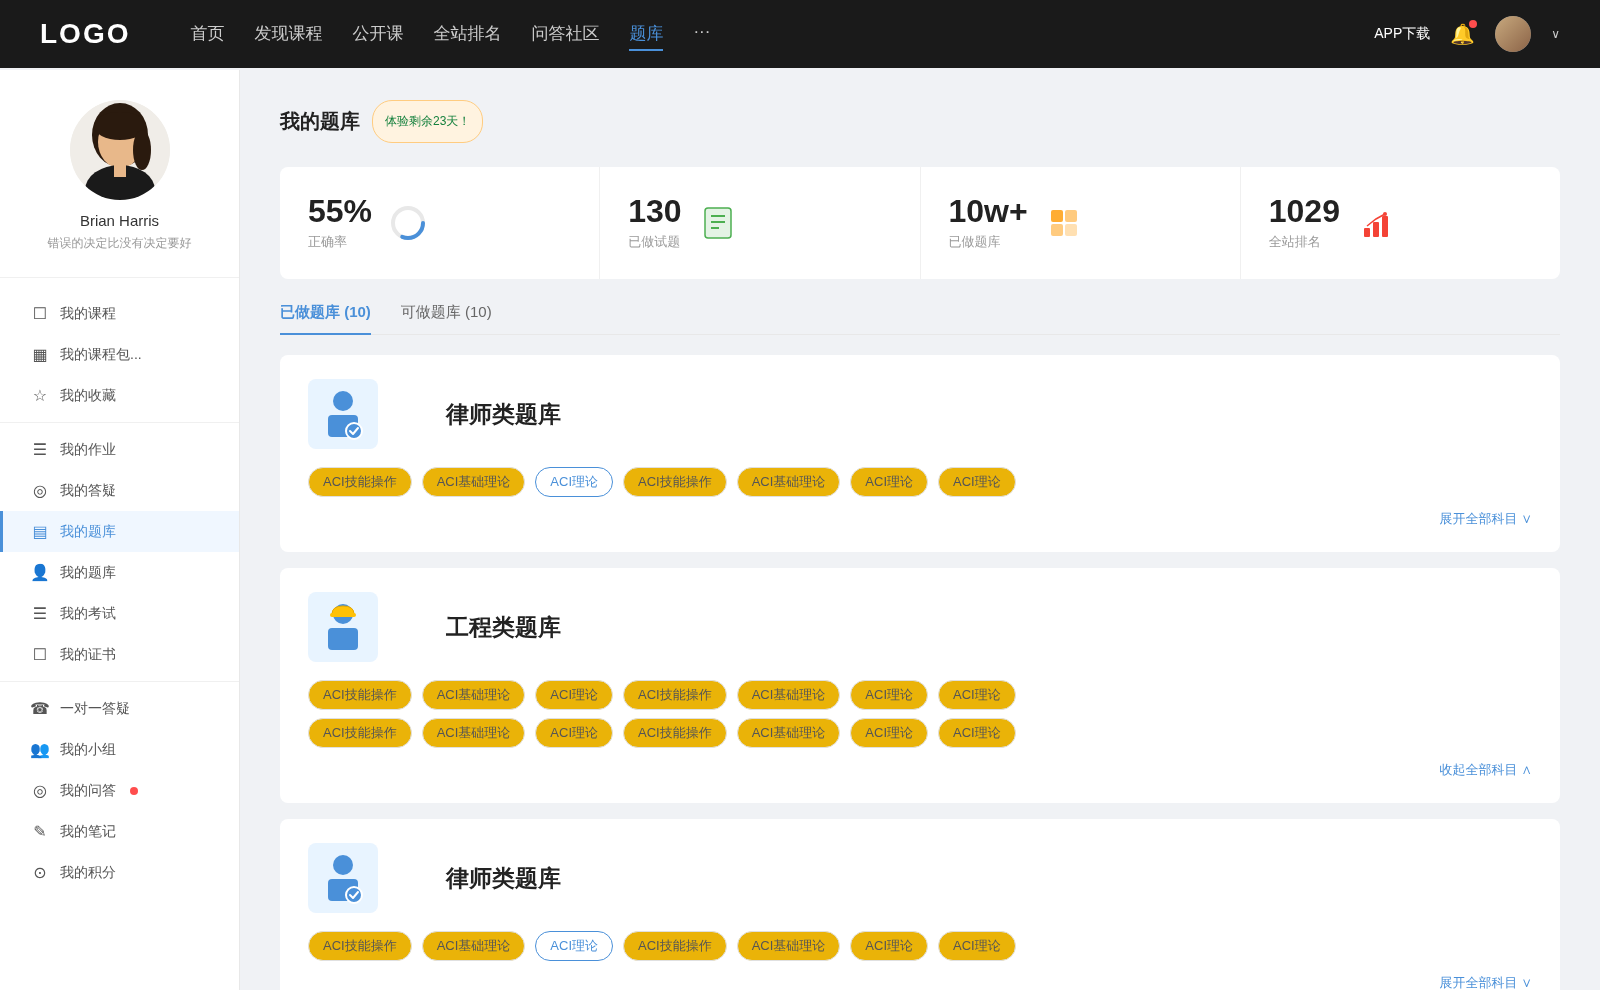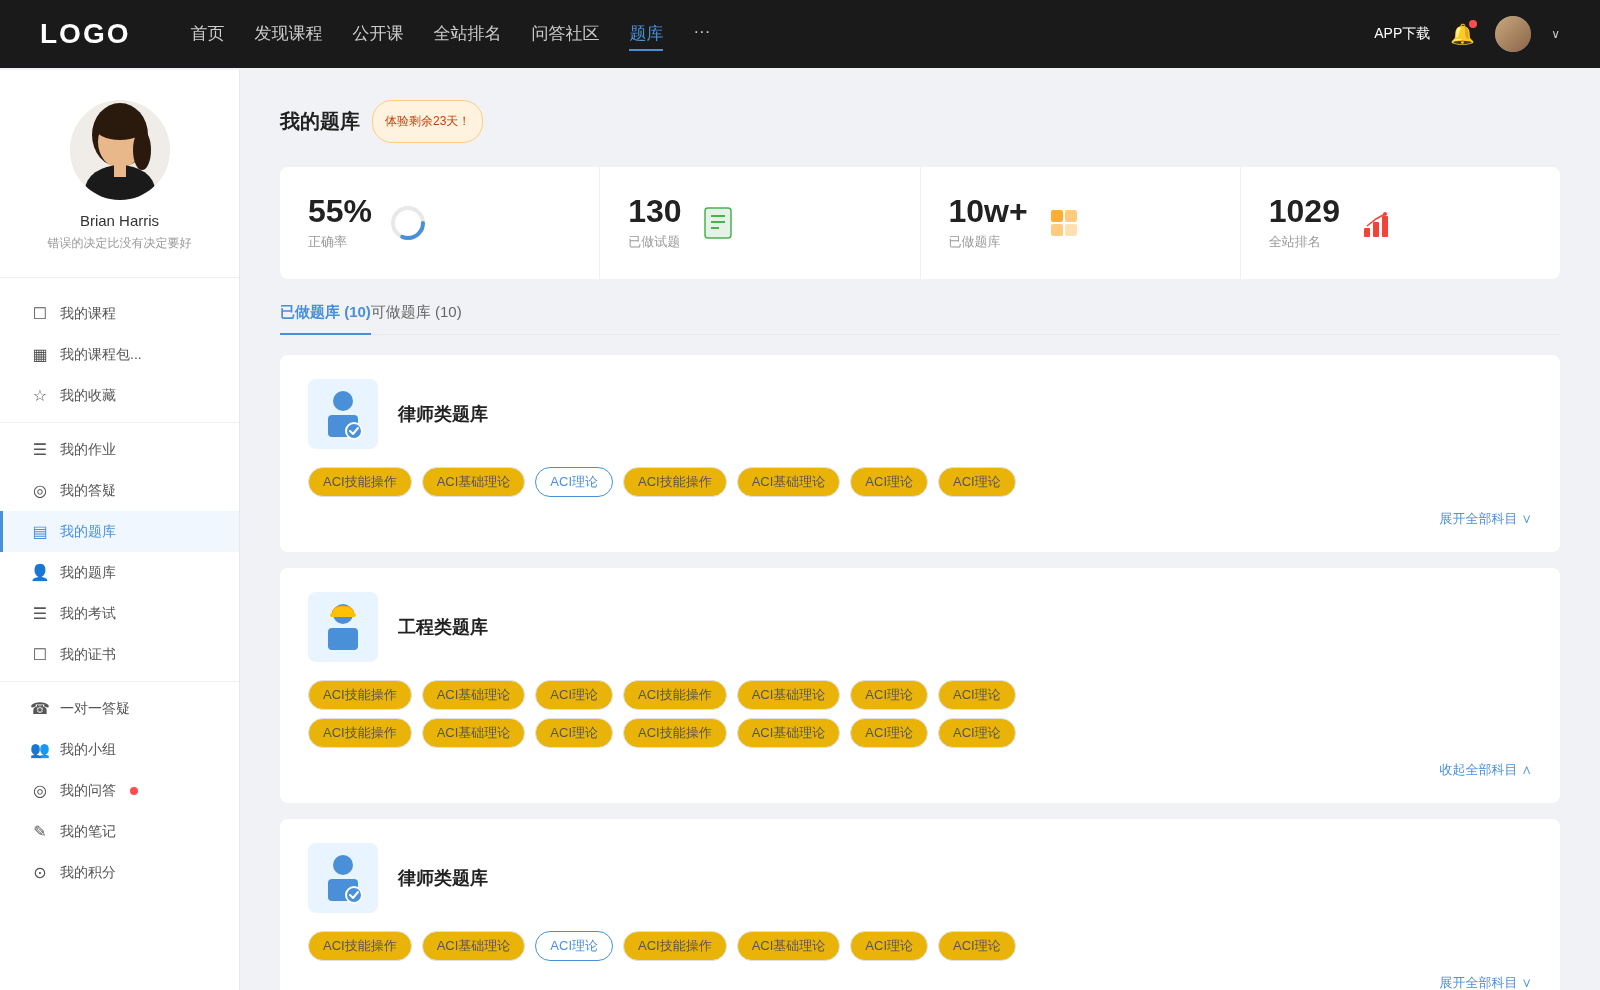--- a/index.html
+++ b/index.html
@@ -173,21 +173,21 @@
       gap: 12px;
       margin-bottom: 24px;
     }
     .page-title {
       font-size: 20px;
       font-weight: 600;
       color: #222;
     }
     .trial-badge {
       background: #fff3e0;
-      color: #c2410c;
+      color: #15803d;
       border: 1px solid #ffcc80;
       border-radius: 20px;
       padding: 12px 12px;
       font-size: 12px;
     }
 
     
     .stats-row {
       display: flex;
       background: #fff;
@@ -221,20 +221,21 @@
       border-radius: 50%;
       display: flex;
       align-items: center;
       justify-content: center;
       font-size: 20px;
     }
 
     
     .tabs-row {
       display: flex;
+      gap: 30px;
       margin-bottom: 20px;
       border-bottom: 1px solid #e8e8e8;
     }
     .tab {
       font-size: 15px;
       color: #666;
       padding-bottom: 12px;
       cursor: pointer;
       position: relative;
     }
@@ -266,23 +267,24 @@
     .qbank-icon-wrap {
       width: 70px; height: 70px;
       background: #e8f4ff;
       border-radius: 8px;
       display: flex;
       align-items: center;
       justify-content: center;
       flex-shrink: 0;
     }
     .qbank-title {
-      font-size: 18px;
+      font-size: 23px;
       font-weight: 600;
       color: #222;
+      margin-left: 48px;
     }
     .qbank-tags {
       display: flex;
       flex-wrap: wrap;
       gap: 10px;
       margin-top: 8px;
     }
     .tag {
       padding: 5px 14px;
       border-radius: 20px;

